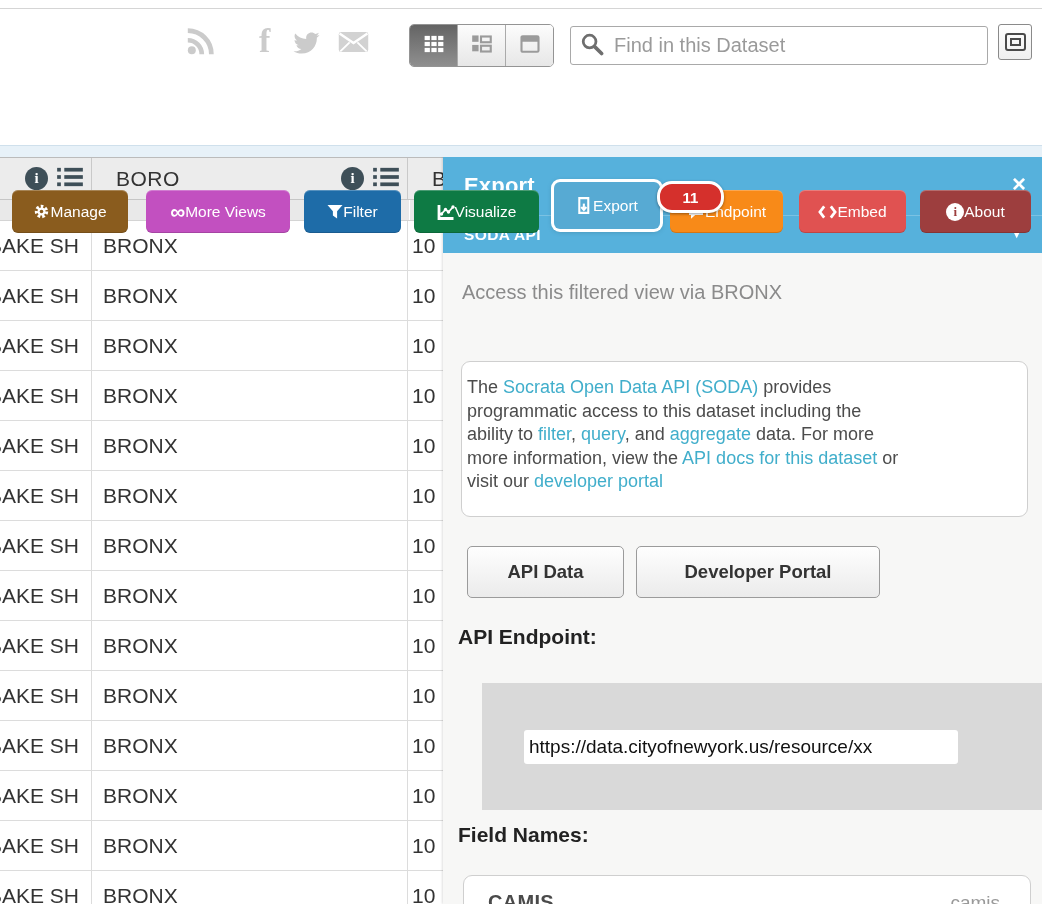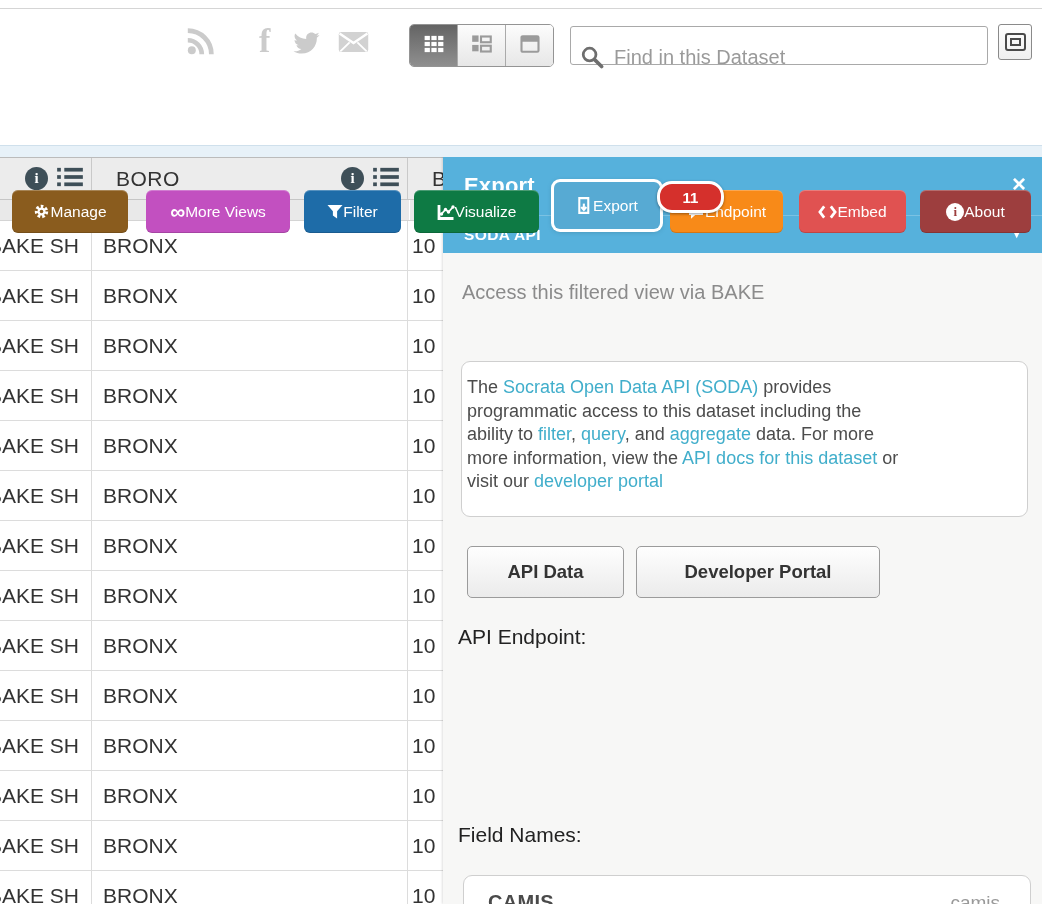--- a/index.html
+++ b/index.html
@@ -14,21 +14,21 @@
   .view-toggle{
     position:absolute;left:409px;top:24px;height:41px;display:flex;
     border:1px solid #949494;border-radius:5px;overflow:hidden;background:#fff;
   }
   .vt-btn{width:47px;height:41px;display:flex;align-items:center;justify-content:center;
     background:linear-gradient(180deg,#fcfcfc,#e7e7e7);border-right:1px solid #aaa}
   .vt-btn:last-child{border-right:none}
   .vt-btn.selected{background:linear-gradient(180deg,#646464,#8f8f8f)}
   .search-box{
     position:absolute;left:570px;top:26px;width:418px;height:39px;box-sizing:border-box;
-    border:1px solid #a9a9a9;border-radius:3px;background:#fff;display:flex;align-items:flex-start;padding:18px 9px;
+    border:1px solid #a9a9a9;border-radius:3px;background:#fff;display:flex;align-items:center;padding:18px 9px;
   }
   .search-box input{border:none;outline:none;flex:1;font:20px "Liberation Sans",sans-serif;color:#444;margin-left:8px;background:transparent}
   .search-box input::placeholder{color:#9a9a9a}
   .fullscreen-btn{
     position:absolute;left:998px;top:24px;width:34px;height:36px;box-sizing:border-box;
     border:1px solid #8a8a8a;border-radius:3px;background:linear-gradient(#ffffff,#efefef);
     display:flex;align-items:center;justify-content:center;
   }
   .fs-outer{width:17px;height:14px;border:2px solid #4a4a4a;border-radius:3px;display:flex;align-items:center;justify-content:center}
   .fs-inner{width:7px;height:4px;border:2px solid #4a4a4a}
@@ -84,21 +84,21 @@
   .panel-intro{position:absolute;left:19px;top:124px;font-size:20px;color:#8b8b8b}
   .desc-box{position:absolute;left:18px;top:204px;width:567px;height:156px;box-sizing:border-box;
     background:#fff;border:1px solid #cfcfcf;border-radius:9px;padding:14px 5px;
     font-size:18px;line-height:23.5px;color:#4c4c4c}
   .desc-box .link{color:var(--link-blue,#41aecb);cursor:pointer}
   .panel-btn{position:absolute;top:389px;height:52px;box-sizing:border-box;border:1px solid #9b9b9b;border-radius:5px;
     background:linear-gradient(180deg,#fefefe,#ebebeb);font-weight:bold;font-size:18.5px;color:#333;
     display:flex;align-items:center;justify-content:center;cursor:pointer}
   .pb-docs{left:24px;width:157px}
   .pb-portal{left:193px;width:244px}
-  .section-label{position:absolute;left:15px;font-size:21px;font-weight:normal;color:#222}
+  .section-label{position:absolute;left:15px;font-size:21px;font-weight:bold;color:#222}
   .lbl-endpoint{top:468px}
   .lbl-fields{top:666px}
   .endpoint-box{position:absolute;left:39px;top:526px;width:560px;height:127px;background:#d9d9d9}
   .endpoint-box input{position:absolute;left:42px;top:47px;width:434px;height:34px;box-sizing:border-box;
     border:none;border-radius:3px;background:#fff;font:19px "Liberation Sans",sans-serif;color:#111;
     padding:0 5px;outline:none;white-space:nowrap;overflow:hidden}
   .fields-box{position:absolute;left:20px;top:718px;width:568px;height:120px;box-sizing:border-box;
     background:#fff;border:1px solid #cfcfcf;border-radius:9px;padding:15px 30px 0 24px}
   .field-row{display:flex;justify-content:space-between;align-items:baseline}
   .f-name{font-size:20px;font-weight:bold;color:#4a4a4a;letter-spacing:.3px}
@@ -420,25 +420,28 @@
 
 <div class="export-panel">
   <div class="panel-header">
     <span class="panel-title">Export</span>
     <span class="panel-close">×</span>
   </div>
   <div class="soda-bar">
     <span class="soda-title">SODA API</span>
     <span class="soda-caret">▼</span>
   </div>
-  <div class="panel-intro">Access this filtered view via BAKE</div>
+  <div class="panel-intro">Access this filtered view via BRONX</div>
   <div class="desc-box" id="desc-box"><span class="">The </span><span class="link">Socrata Open Data API (SODA)</span><span class=""> provides</span><br><span class="">programmatic access to this dataset including the</span><br><span class="">ability to </span><span class="link">filter</span><span class="">, </span><span class="link">query</span><span class="">, and </span><span class="link">aggregate</span><span class=""> data. For more</span><br><span class="">more information, view the </span><span class="link">API docs for this dataset</span><span class=""> or</span><br><span class="">visit our </span><span class="link">developer portal</span></div>
   <div class="panel-btn pb-docs">API Data</div>
   <div class="panel-btn pb-portal">Developer Portal</div>
   <div class="section-label lbl-endpoint">API Endpoint:</div>
+  <div class="endpoint-box">
+    <input type="text" value="https://data.cityofnewyork.us/resource/xx" style="">
+  </div>
   <div class="section-label lbl-fields">Field Names:</div>
   <div class="fields-box" id="fields-box">
   <div class="field-row">
     <span class="f-name">CAMIS</span>
     <span class="f-api">camis</span>
   </div>
     </div>
 </div>
 
 </body></html>

